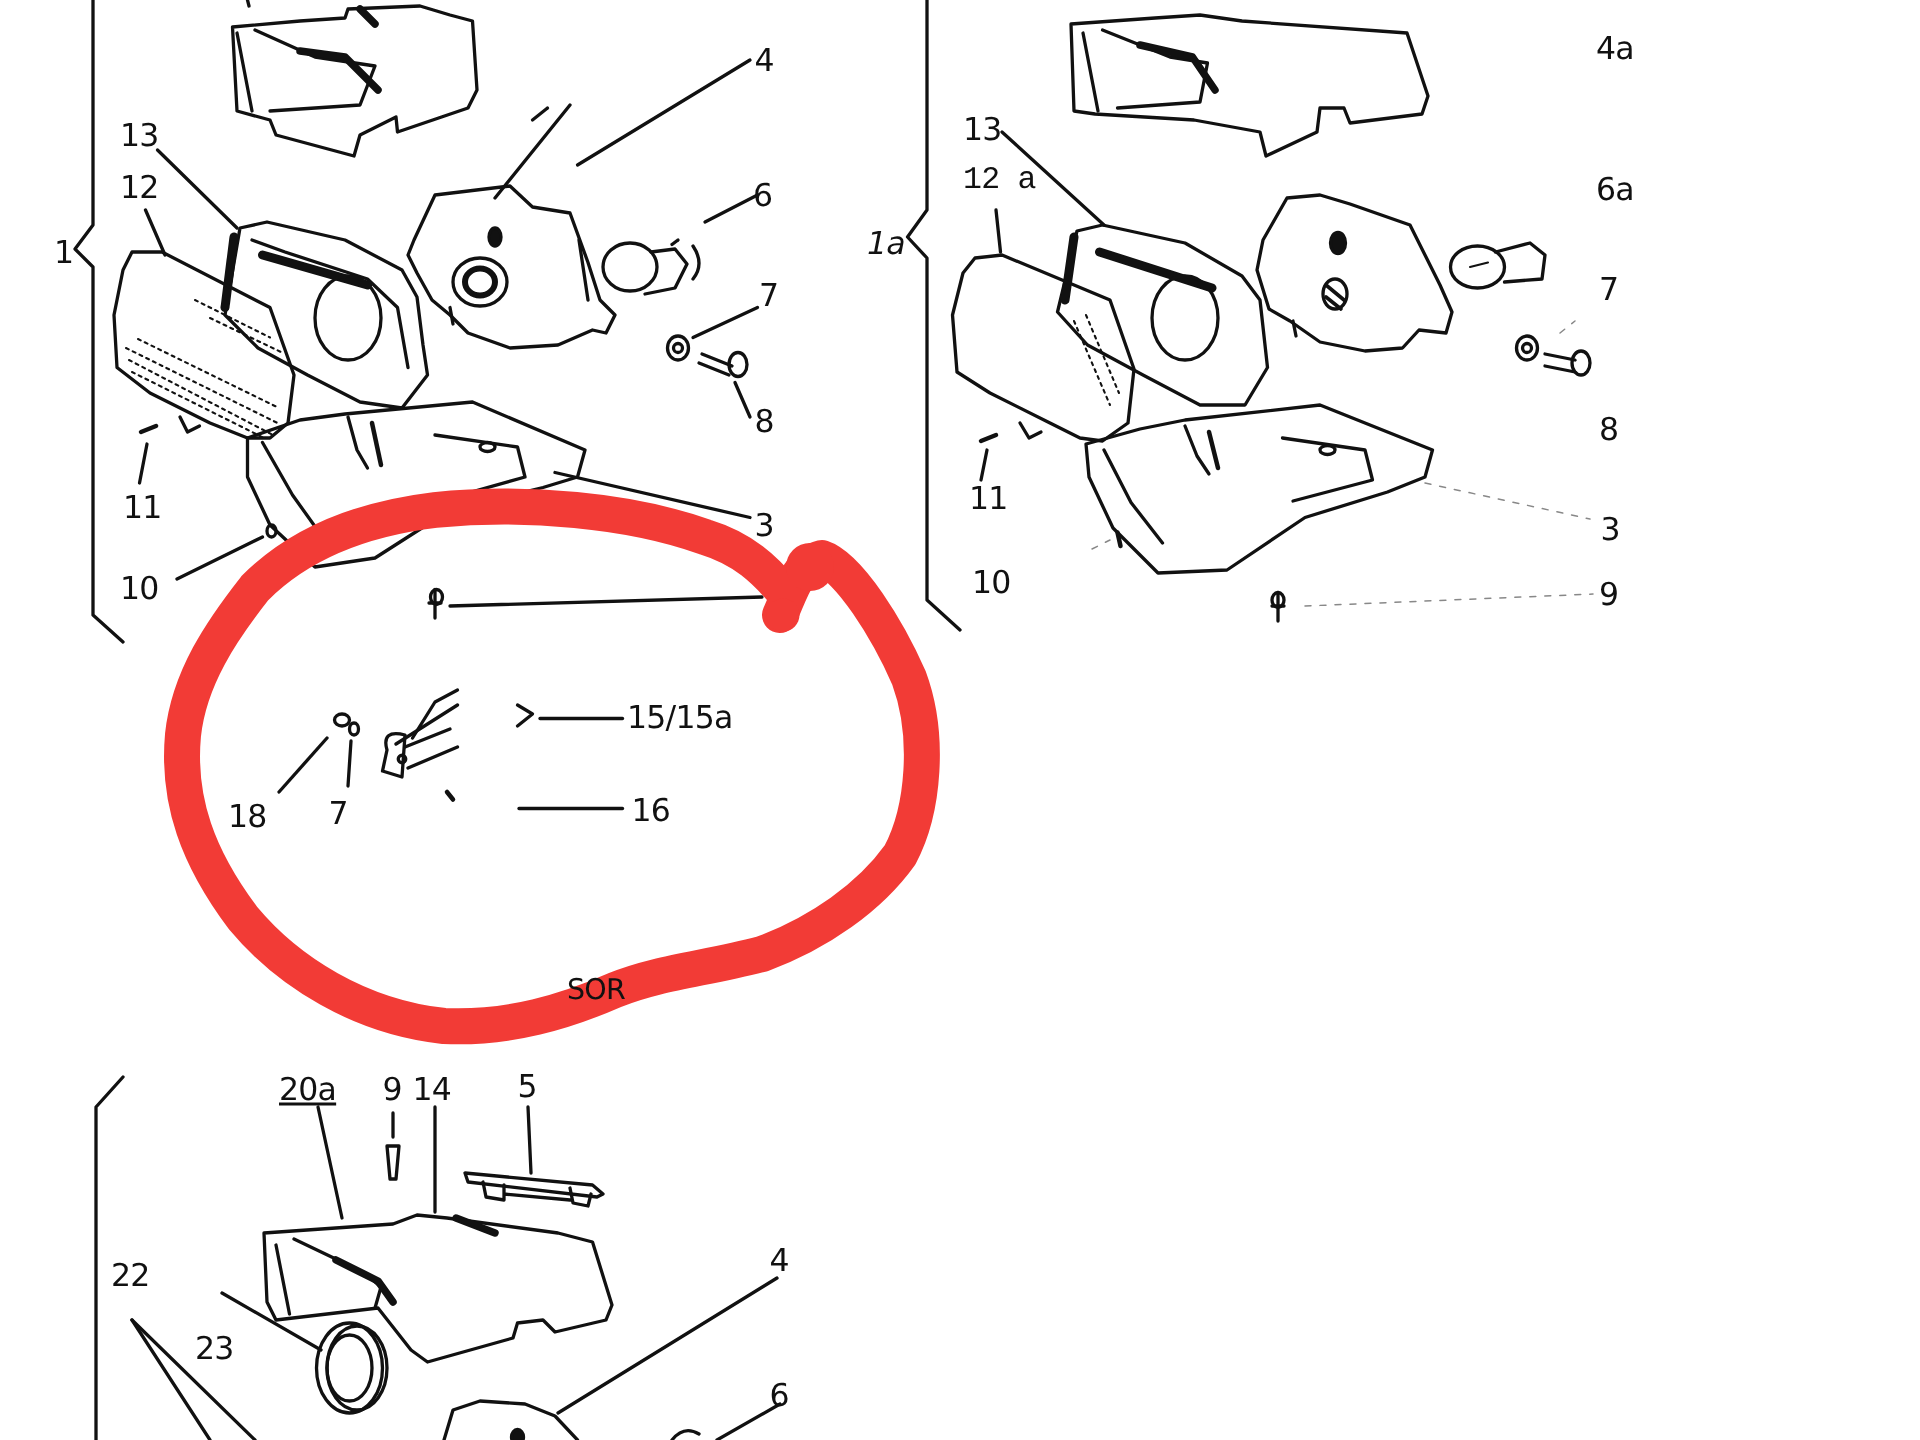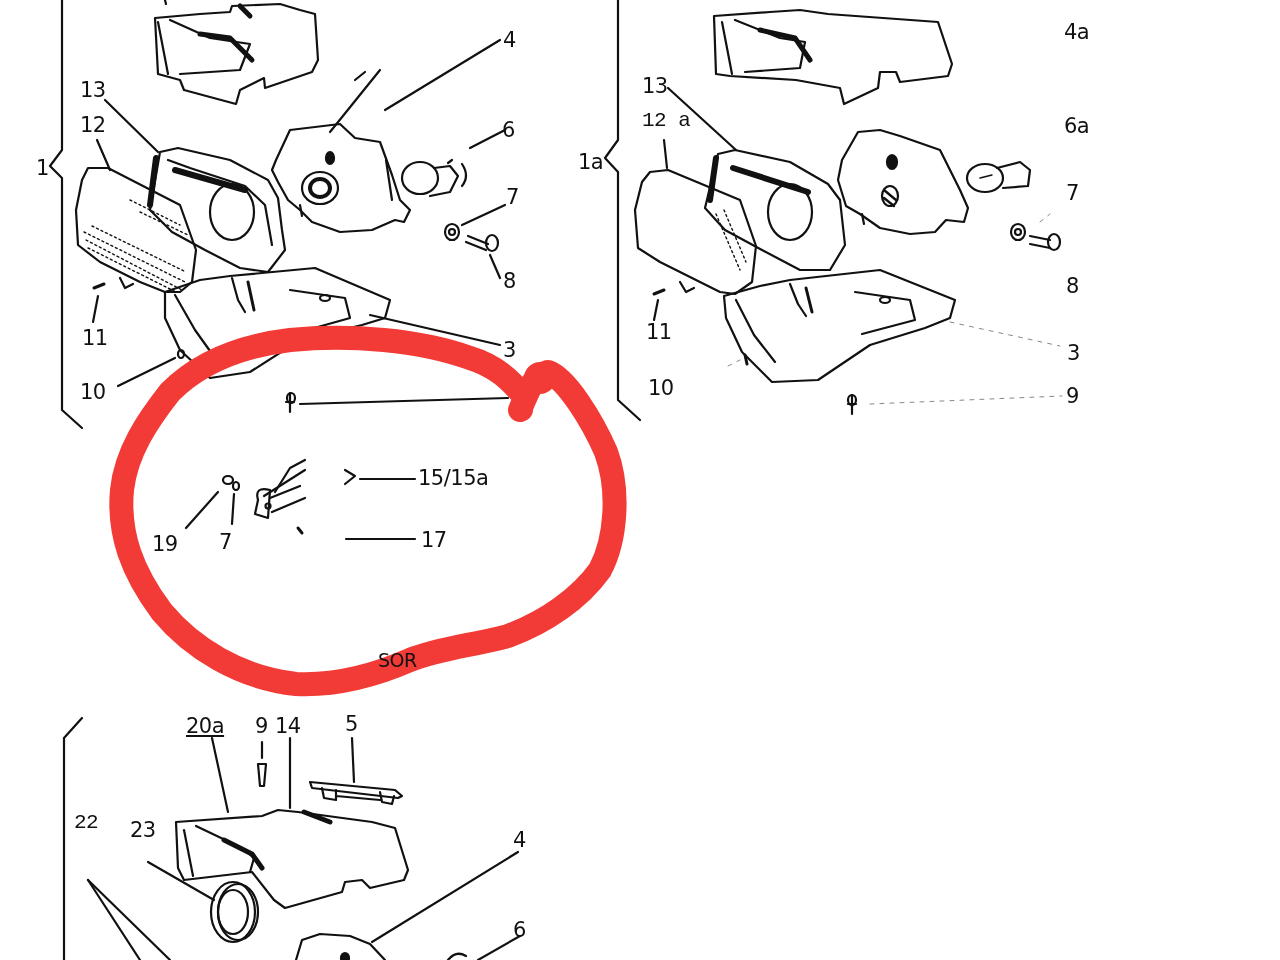--- a/index.html
+++ b/index.html
@@ -239,38 +239,38 @@
 <div class="lbl" style="left:503px;top:30px;">4</div>
 <div class="lbl" style="left:80px;top:80px;">13</div>
 <div class="lbl" style="left:80px;top:115px;">12</div>
 <div class="lbl" style="left:502px;top:120px;">6</div>
 <div class="lbl" style="left:506px;top:187px;">7</div>
 <div class="lbl" style="left:503px;top:271px;">8</div>
 <div class="lbl" style="left:82px;top:328px;">11</div>
 <div class="lbl" style="left:503px;top:340px;">3</div>
 <div class="lbl" style="left:80px;top:382px;">10</div>
 
-<div class="lbl" style="left:578px;top:152px;">1a</div>
+<div class="lbl" style="left:578px;top:152px;font-style:italic;">1a</div>
 <div class="lbl" style="left:1064px;top:22px;">4a</div>
 <div class="lbl" style="left:642px;top:76px;">13</div>
 <div class="lbl" style="left:642px;top:110px;font-family:Liberation Mono, monospace;">12 a</div>
 <div class="lbl" style="left:1064px;top:116px;text-align:right;">6a</div>
 <div class="lbl" style="left:1066px;top:183px;">7</div>
 <div class="lbl" style="left:1066px;top:276px;">8</div>
 <div class="lbl" style="left:646px;top:322px;">11</div>
 <div class="lbl" style="left:1067px;top:343px;">3</div>
 <div class="lbl" style="left:648px;top:378px;">10</div>
 <div class="lbl" style="left:1066px;top:386px;">9</div>
 
 <div class="lbl" style="left:418px;top:468px;text-align:center;">15/15a</div>
-<div class="lbl" style="left:421px;top:530px;">17</div>
+<div class="lbl" style="left:421px;top:530px;">16</div>
 <div class="lbl" style="left:219px;top:532px;">7</div>
-<div class="lbl" style="left:152px;top:534px;">19</div>
+<div class="lbl" style="left:152px;top:534px;">18</div>
 <div class="lbl partial" style="left:378px;top:651px;">SOR</div>
 
 <div class="lbl" style="left:186px;top:716px;text-decoration:underline;">20a</div>
 <div class="lbl" style="left:255px;top:716px;">9</div>
 <div class="lbl" style="left:275px;top:716px;text-align:right;">14</div>
 <div class="lbl" style="left:345px;top:714px;">5</div>
-<div class="lbl" style="left:74px;top:812px;font-family:Liberation Mono, monospace;">22</div>
-<div class="lbl" style="left:130px;top:820px;">23</div>
+<div class="lbl" style="left:74px;top:840px;">22</div>
+<div class="lbl" style="left:130px;top:889px;">23</div>
 <div class="lbl" style="left:513px;top:830px;">4</div>
 <div class="lbl" style="left:513px;top:920px;">6</div>
 
 </body></html>

